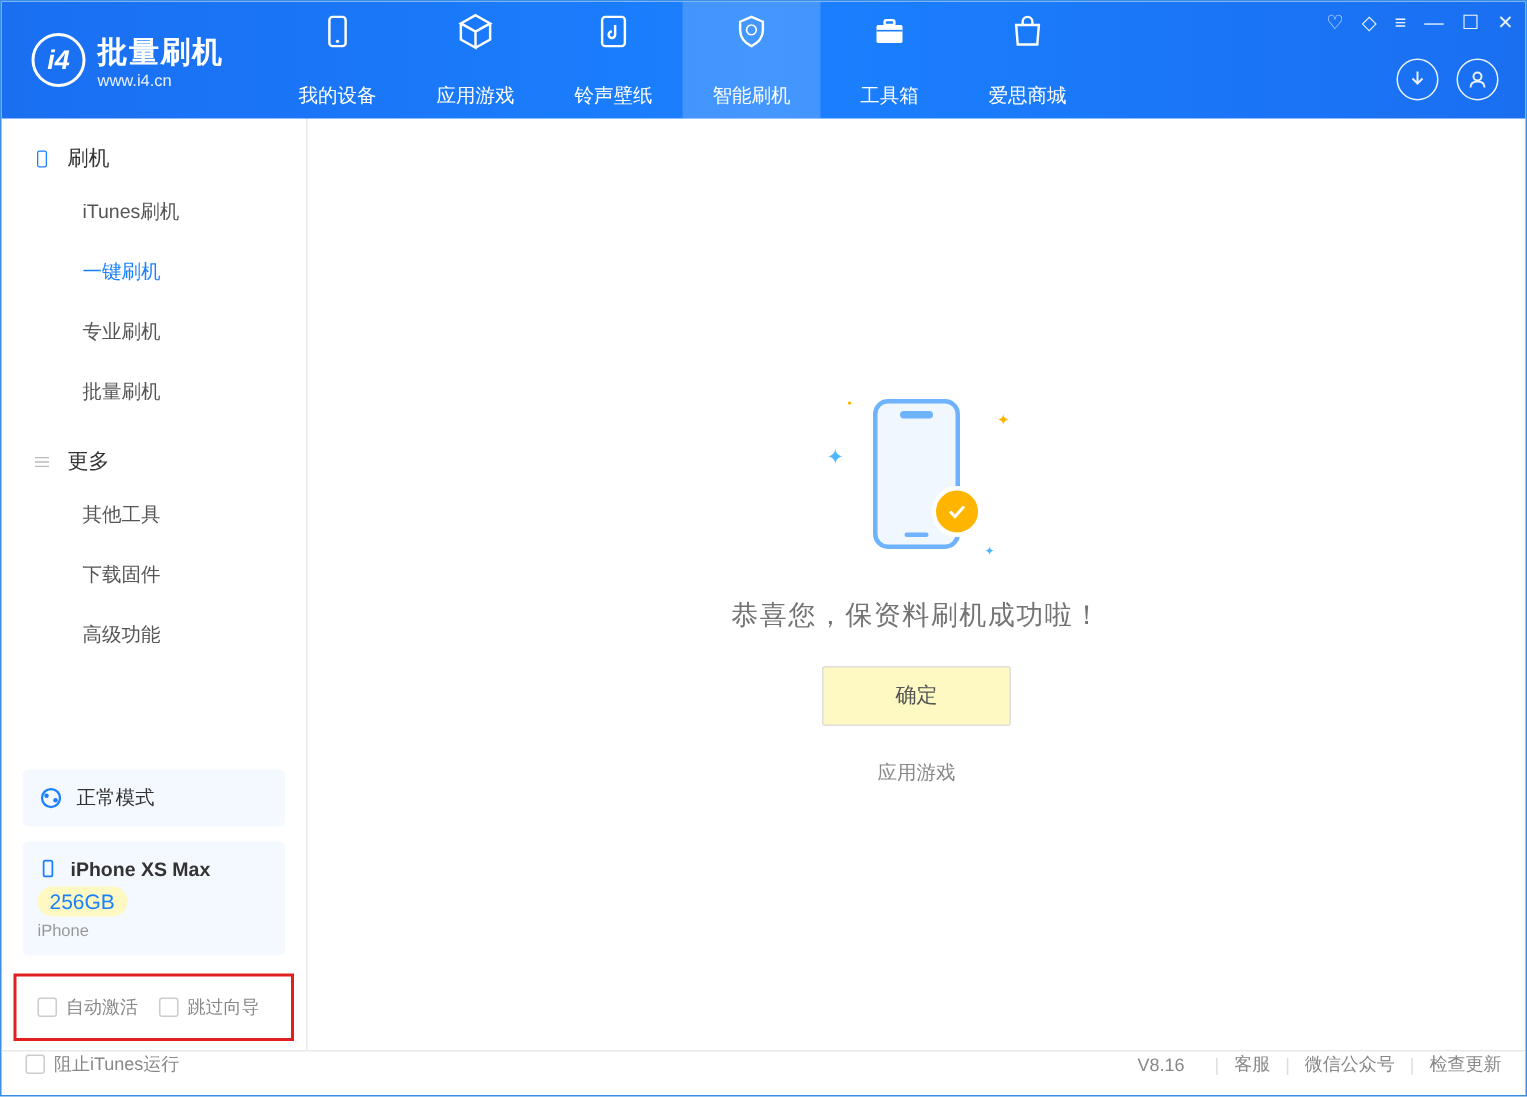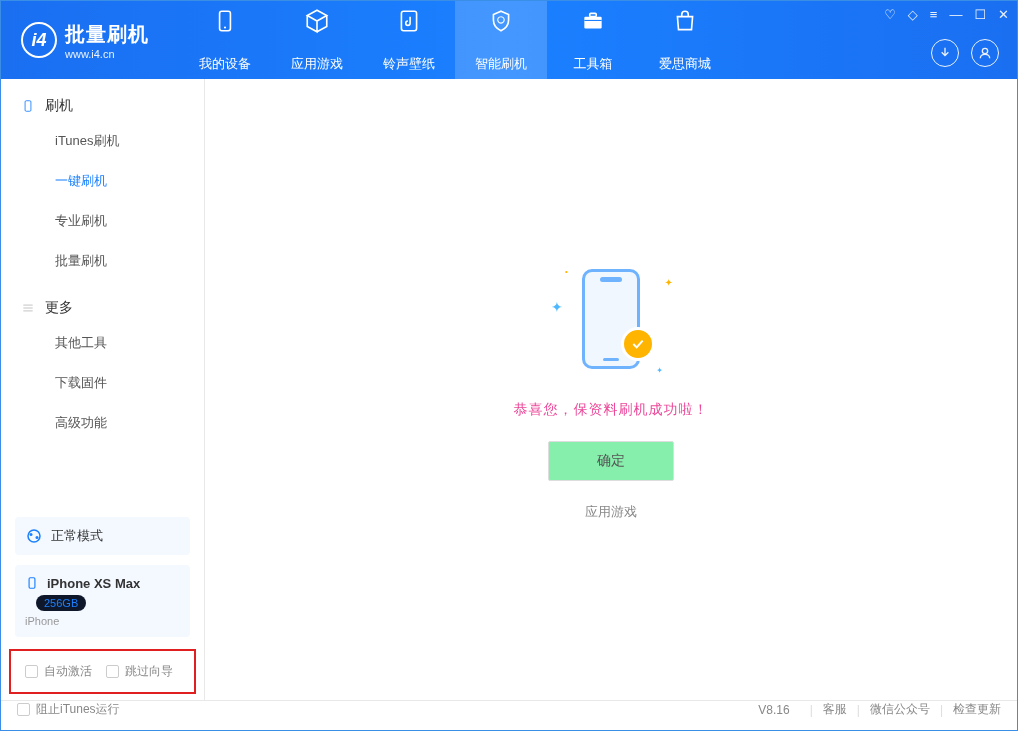--- a/index.html
+++ b/index.html
@@ -31,41 +31,41 @@
 .side-header svg { width: 14px; height: 14px; }
 .side-item { padding: 11px 0 11px 54px; font-size: 13px; color: #555; cursor: pointer; }
 .side-item.active { color: #1a80ff; }
 .side-spacer { flex: 1; }
 .device-panel { padding: 12px 14px; }
 .mode-row { display: flex; align-items: center; gap: 8px; background: #f4f8ff; padding: 10px; border-radius: 4px; font-size: 13px; color: #333; margin-bottom: 10px; }
 .mode-row svg { width: 18px; height: 18px; }
 .device-row { background: #f4f8ff; padding: 10px; border-radius: 4px; }
 .device-name-row { display: flex; align-items: center; gap: 8px; font-size: 13px; color: #333; font-weight: 600; }
 .device-name-row svg { width: 14px; height: 16px; }
-.capacity-badge { display: inline-block; background: #0f172a; color: #1a80ff; font-size: 11px; padding: 2px 8px; border-radius: 10px; margin-top: 4px; margin-left: 11px; }
+.capacity-badge { display: inline-block; background: #fef9c3; color: #1a80ff; font-size: 14px; padding: 2px 8px; border-radius: 10px; margin-top: 4px; }
 .device-type { font-size: 11px; color: #999; margin-top: 4px; }
 .checkbox-row { padding: 12px 14px; display: flex; gap: 14px; border: 2px solid #e02020; margin: 0 8px 6px 8px; }
 .chk { display: flex; align-items: center; gap: 6px; font-size: 12px; color: #888; cursor: pointer; }
 .chk-box { width: 13px; height: 13px; border: 1px solid #ccc; border-radius: 2px; }
 
 
 .main { flex: 1; display: flex; flex-direction: column; align-items: center; justify-content: center; gap: 22px; }
 .phone-graphic { position: relative; width: 140px; height: 120px; display: flex; align-items: center; justify-content: center; }
 .phone-body { width: 58px; height: 100px; border: 3px solid #6fb3ff; border-radius: 10px; background: #f0f7ff; position: relative; }
 .phone-body::before { content: ""; position: absolute; top: 5px; left: 50%; transform: translateX(-50%); width: 22px; height: 5px; background: #6fb3ff; border-radius: 3px; }
 .phone-body::after { content: ""; position: absolute; bottom: 5px; left: 50%; transform: translateX(-50%); width: 16px; height: 3px; background: #6fb3ff; border-radius: 2px; }
 .check-badge { position: absolute; right: 26px; bottom: 18px; width: 34px; height: 34px; background: #ffb400; border-radius: 50%; display: flex; align-items: center; justify-content: center; border: 3px solid #fff; }
 .check-badge svg { width: 16px; height: 16px; fill: #fff; }
 .sparkle { position: absolute; font-size: 14px; }
 .s1 { left: 10px; top: 40px; color: #4db8ff; }
 .s2 { right: 8px; top: 18px; color: #ffb400; font-size: 10px; }
 .s3 { right: 18px; bottom: 4px; color: #4db8ff; font-size: 8px; }
 .s4 { left: 24px; top: 8px; color: #ffb400; font-size: 8px; }
-.success-text { font-size: 14px; color: #ec4899; letter-spacing: 1px; }
-.ok-btn { padding: 10px 48px; border: 1px solid #ddd; background: #86efac; font-size: 14px; color: #555; cursor: pointer; border-radius: 2px; }
+.success-text { font-size: 18px; color: #737373; letter-spacing: 1px; }
+.ok-btn { padding: 10px 48px; border: 1px solid #ddd; background: #fef9c3; font-size: 14px; color: #555; cursor: pointer; border-radius: 2px; }
 .log-link { font-size: 13px; color: #888; cursor: pointer; }
 
 
 .footer { height: 18px; border-top: 1px solid #e8e8e8; display: flex; align-items: center; padding: 0 16px; font-size: 12px; color: #888; }
 .footer .chk { color: #888; }
 .footer-right { margin-left: auto; display: flex; align-items: center; gap: 10px; }
 .footer-right .sep { color: #ddd; }
 .footer-link { cursor: pointer; color: #888; }
 .version { color: #888; margin-right: 10px; }
 </style>

